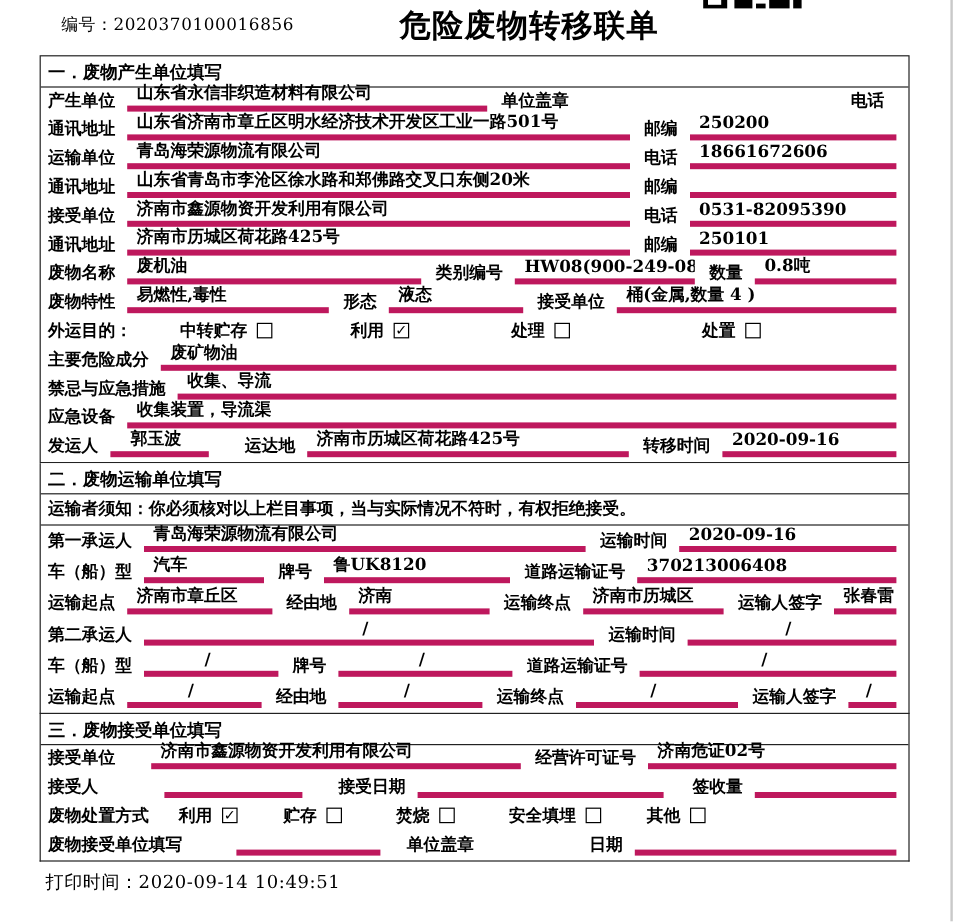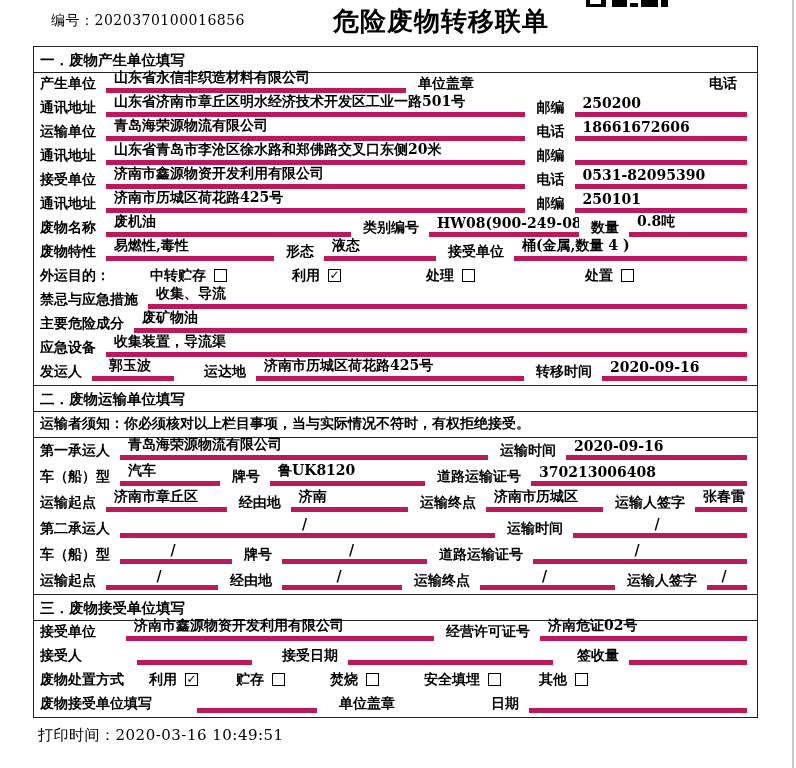--- a/index.html
+++ b/index.html
@@ -149,27 +149,27 @@
         <span class="cbl">处理</span>
         <span class="cb"></span>
       </span>
       <span class="cbg" style="margin-left:110px">
         <span class="cbl">处置</span>
         <span class="cb"></span>
       </span>
     </div>
 
     <div class="row">
+      <span class="lbl">主要危险成分</span>
+      <span class="uv fill">废矿物油</span>
+    </div>
+
+    <div class="row">
       <span class="lbl">禁忌与应急措施</span>
       <span class="uv fill">收集、导流</span>
-    </div>
-
-    <div class="row">
-      <span class="lbl">主要危险成分</span>
-      <span class="uv fill">废矿物油</span>
     </div>
 
     <div class="row">
       <span class="lbl">应急设备</span>
       <span class="uv fill">收集装置，导流渠</span>
     </div>
 
     <div class="row">
       <span class="lbl">发运人</span>
       <span class="uv ctr" style="width:82px">郭玉波</span>
@@ -291,14 +291,14 @@
       <span class="uv" style="width:120px"></span>
       <span class="lbl" style="margin-left:10px">单位盖章</span>
       <span class="grow"></span>
       <span class="lbl">日期</span>
       <span class="uv" style="width:218px;margin-right:0"></span>
     </div>
   </div>
 </div>
 
 <div class="footer">
-  <span>打印时间：</span><span>2020-03-16 10:49:51</span>
+  <span>打印时间：</span><span>2020-09-14 10:49:51</span>
 </div>
 
 </body></html>

